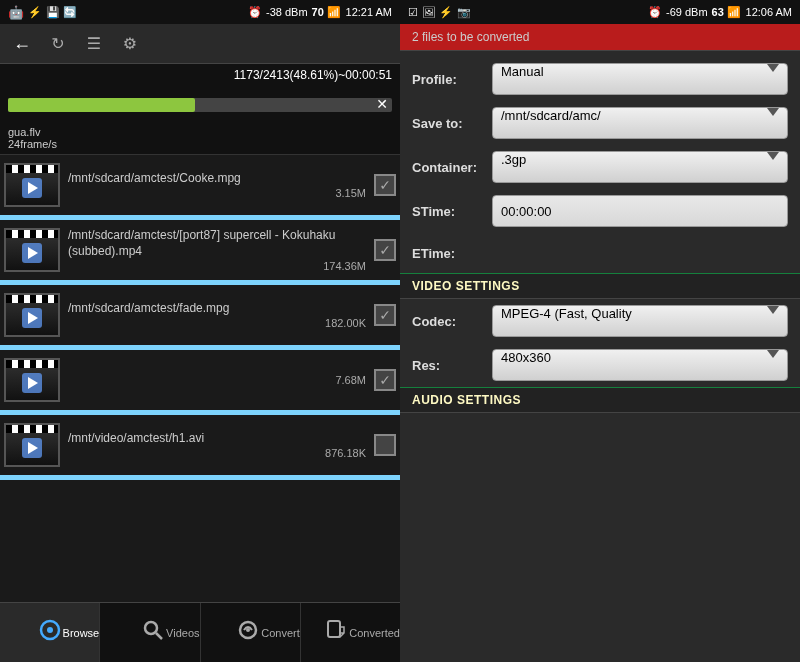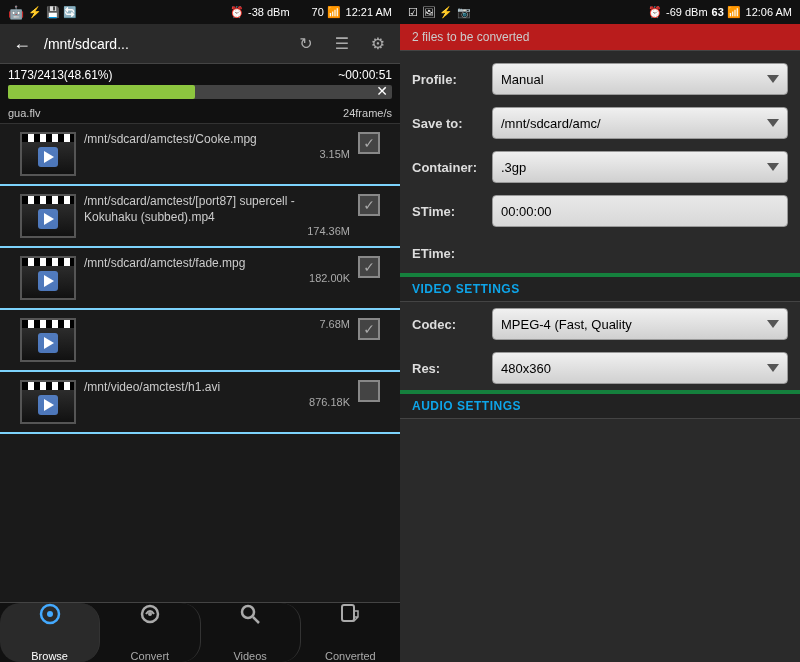--- a/index.html
+++ b/index.html
@@ -71,24 +71,24 @@
       justify-content: center;
     }
 
     .progress-bar-container {
       background: #111;
       padding: 4px 8px;
       border-bottom: 1px solid #333;
     }
     .progress-info {
       display: flex;
-      justify-content: space-between;
+      justify-content: flex-end;
       font-size: 12px;
       color: #fff;
-      margin-bottom: 3px;
+      margin-bottom: 16px;
     }
     .progress-bar-outer {
       height: 14px;
       background: #444;
       border-radius: 2px;
       position: relative;
     }
     .progress-bar-inner {
       height: 100%;
       background: #8dc63f;
@@ -101,32 +101,34 @@
       color: #fff;
       font-size: 14px;
       cursor: pointer;
       line-height: 14px;
     }
     .progress-filename {
       font-size: 11px;
       color: #ccc;
       display: flex;
       justify-content: space-between;
-      margin-top: 8px;
+      margin-top: 14px;
+      flex-direction: column;
     }
 
     .file-list {
       flex: 1;
       overflow-y: auto;
       background: #1a1a1a;
     }
     .file-item {
       display: flex;
-      padding: 8px 20px;
-      border-bottom: 2px solid #7dd3fc;
+      align-items: center;
+      padding: 8px 4px;
+      border-bottom: 5px solid #7dd3fc;
       gap: 8px;
     }
     .file-thumb {
       width: 56px;
       height: 44px;
       background: #222;
       border: 2px solid #555;
       flex-shrink: 0;
       display: flex;
       align-items: center;
@@ -187,27 +189,26 @@
     .bottom-nav {
       height: 60px;
       background: #111;
       border-top: 1px solid #444;
       display: flex;
       align-items: stretch;
     }
     .nav-item {
       flex: 1;
       display: flex;
-      flex-direction: column;
-      align-items: center;
-      justify-content: space-between;
+      flex-direction: row;
+      align-items: center;
+      justify-content: flex-end;
       gap: 2px;
       cursor: pointer;
       border-right: 1px solid #333;
-      border-radius: 20px;
     }
     .nav-item:last-child { border-right: none; }
     .nav-item.active { background: #2a2a2a; }
     .nav-icon { font-size: 20px; color: #aaa; }
     .nav-item.active .nav-icon { color: #fff; }
     .nav-label { font-size: 11px; color: #aaa; }
     .nav-item.active .nav-label { color: #fff; }
 
     
     .right-panel {
@@ -262,21 +263,20 @@
       flex: 1;
     }
 
     .dropdown-btn {
       width: 100%;
       background: linear-gradient(to bottom, #f0f0f0, #d0d0d0);
       border: 1px solid #999;
       border-radius: 4px;
       height: 32px;
       display: flex;
-      align-items: center;
       justify-content: space-between;
       padding: 0 8px;
       cursor: pointer;
       color: #000;
       font-size: 13px;
     }
     .dropdown-arrow {
       width: 0; height: 0;
       border-left: 6px solid transparent;
       border-right: 6px solid transparent;
@@ -294,50 +294,49 @@
       padding: 0 8px;
       color: #000;
       font-size: 13px;
     }
 
     .section-header {
       background: #222;
       padding: 5px 12px;
       font-size: 12px;
       font-weight: bold;
-      color: #0ea5e9;
+      color: #fef9c3;
       letter-spacing: 0.5px;
-      border-top: 4px solid #15803d;
+      border-top: 1px solid #15803d;
       border-bottom: 1px solid #444;
     }
   </style>
 </head>
 <body>
 
 <div class="left-panel">
 
   <div class="status-bar">
     <div class="status-bar-left">
       <span style="color:#e44; font-size:13px;">🤖</span>
       <span style="font-size:11px;">⚡</span>
       <span style="font-size:11px;">💾</span>
       <span style="font-size:11px;">🔄</span>
     </div>
     <div class="status-bar-right">
       <span>⏰</span>
       <span>-38 dBm</span>
-      <span style="font-weight:normal;margin-left:18px;">70</span>
+      <span style="font-weight:bold;">70</span>
       <span>📶</span>
       <span>12:21 AM</span>
     </div>
   </div>
 
   <div class="path-bar">
     <div class="path-bar-back">←</div>
-    <div class="path-bar-text">/mnt/sdcard...</div>
     <div class="path-bar-icons">
       <div class="path-bar-icon">↻</div>
       <div class="path-bar-icon">☰</div>
       <div class="path-bar-icon">⚙</div>
     </div>
   </div>
 
   <div class="progress-bar-container">
     <div class="progress-info">
       <span>1173/2413(48.61%)</span>
@@ -442,35 +441,35 @@
         <svg width="22" height="22" viewBox="0 0 22 22">
             <circle cx="11" cy="11" r="9" fill="none" stroke="#4af" stroke-width="2.5"></circle>
             <circle cx="11" cy="11" r="3" fill="#4af"></circle>
           </svg>
       </span>
       <span class="nav-label">Browse</span>
     </div>
     <div class="nav-item">
       <span class="nav-icon">
         <svg width="22" height="22" viewBox="0 0 22 22">
+            <circle cx="9" cy="9" r="6" fill="none" stroke="#aaa" stroke-width="2.5"></circle>
+            <line x1="14" y1="14" x2="20" y2="20" stroke="#aaa" stroke-width="2.5"></line>
+          </svg>
+      </span>
+      <span class="nav-label">Videos</span>
+    </div>
+    <div class="nav-item">
+      <span class="nav-icon">
+        <svg width="22" height="22" viewBox="0 0 22 22">
             <circle cx="11" cy="11" r="8" fill="none" stroke="#aaa" stroke-width="2.5"></circle>
             <path d="M7 11 Q11 5 15 11" fill="none" stroke="#aaa" stroke-width="2"></path>
             <circle cx="11" cy="11" r="2" fill="#aaa"></circle>
           </svg>
       </span>
       <span class="nav-label">Convert</span>
-    </div>
-    <div class="nav-item">
-      <span class="nav-icon">
-        <svg width="22" height="22" viewBox="0 0 22 22">
-            <circle cx="9" cy="9" r="6" fill="none" stroke="#aaa" stroke-width="2.5"></circle>
-            <line x1="14" y1="14" x2="20" y2="20" stroke="#aaa" stroke-width="2.5"></line>
-          </svg>
-      </span>
-      <span class="nav-label">Videos</span>
     </div>
     <div class="nav-item">
       <span class="nav-icon">
         <svg width="22" height="22" viewBox="0 0 22 22">
             <rect x="3" y="2" width="12" height="16" rx="2" fill="none" stroke="#aaa" stroke-width="2"></rect>
             <path d="M9 18 L15 18 L19 14 L19 8 L15 8 L15 14 L19 14" fill="none" stroke="#aaa" stroke-width="1.5"></path>
           </svg>
       </span>
       <span class="nav-label">Converted</span>
     </div>

